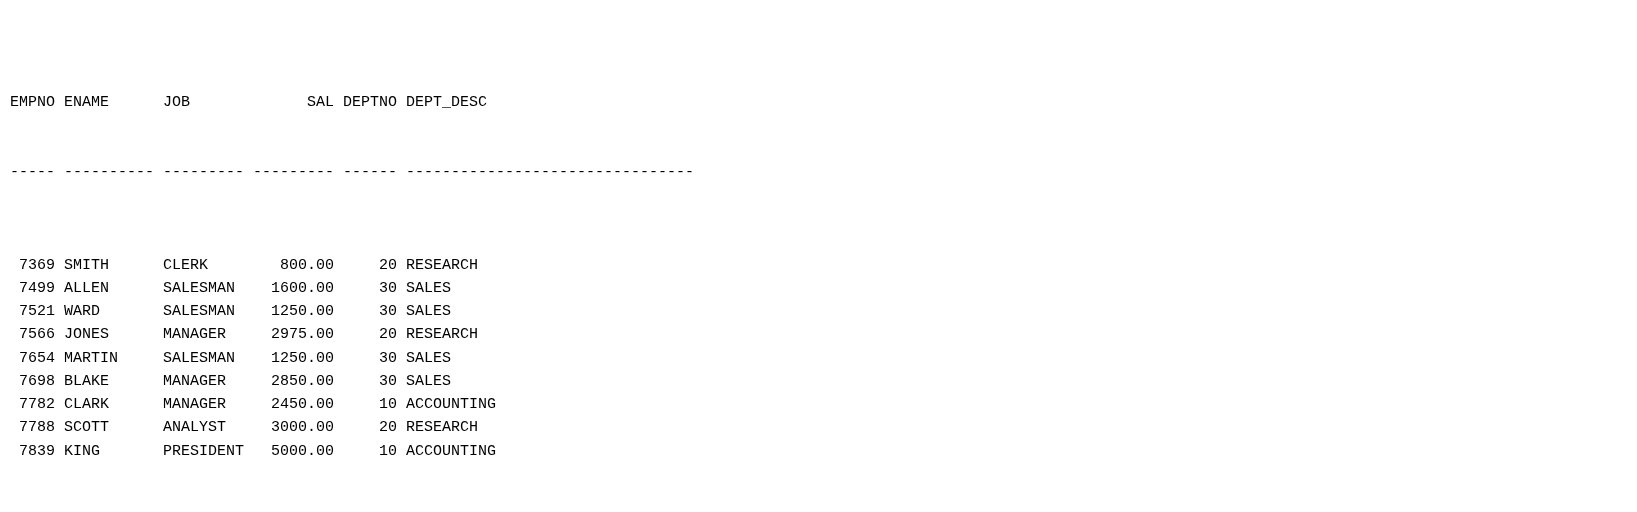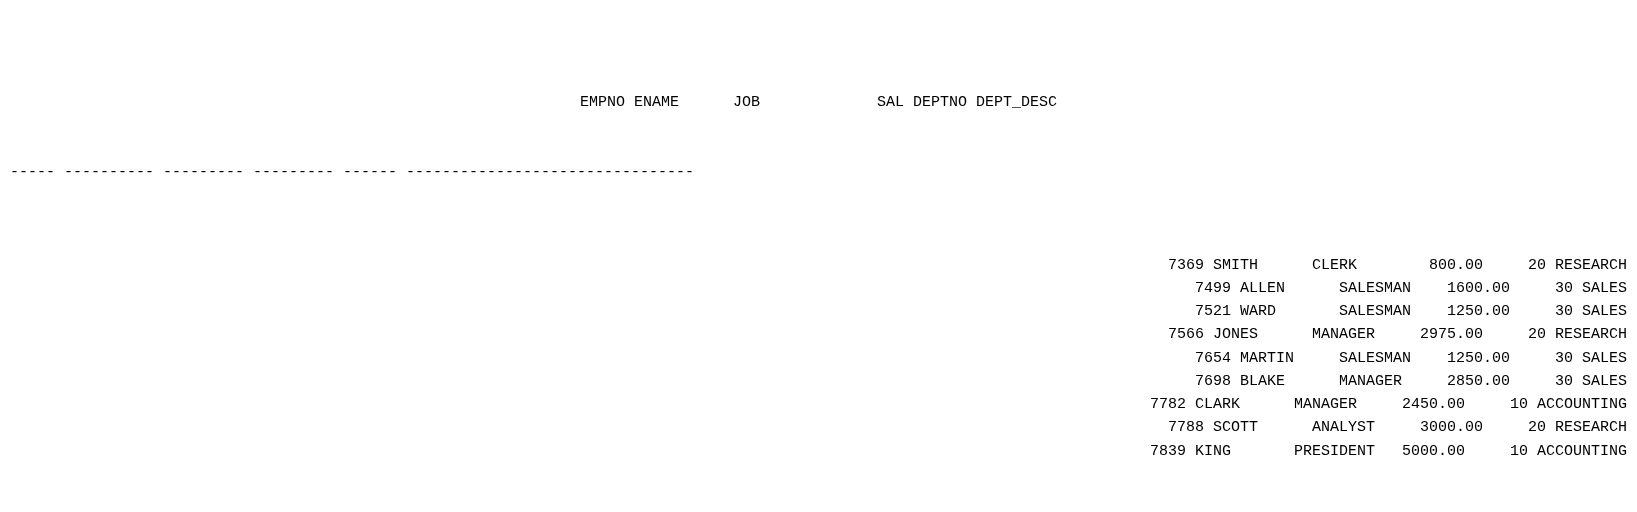--- a/index.html
+++ b/index.html
@@ -16,28 +16,26 @@
   .terminal {
     padding: 6px 10px 10px 10px;
     white-space: pre;
   }
   .prompt-line {
     white-space: pre;
   }
   .header-line {
     white-space: pre;
     margin-top: 1em;
-    text-align: center;
   }
   .dash-line {
     white-space: pre;
   }
   .row {
     white-space: pre;
-    text-align: right;
   }
 </style>
 </head>
 <body>
 
 <div class="terminal">
 
   <div class="header-line" id="header-line">EMPNO ENAME      JOB             SAL DEPTNO DEPT_DESC</div>
   <div class="dash-line" id="dash-line">----- ---------- --------- --------- ------ --------------------------------</div>
 

